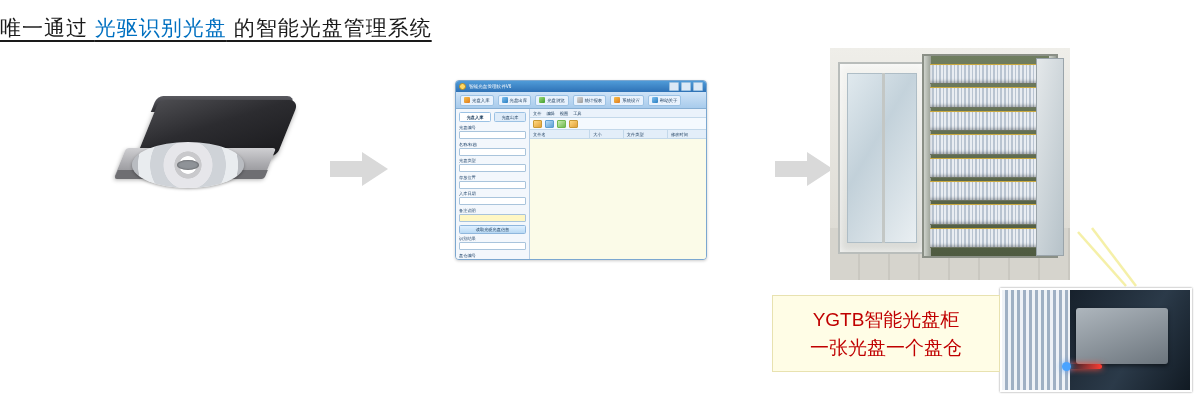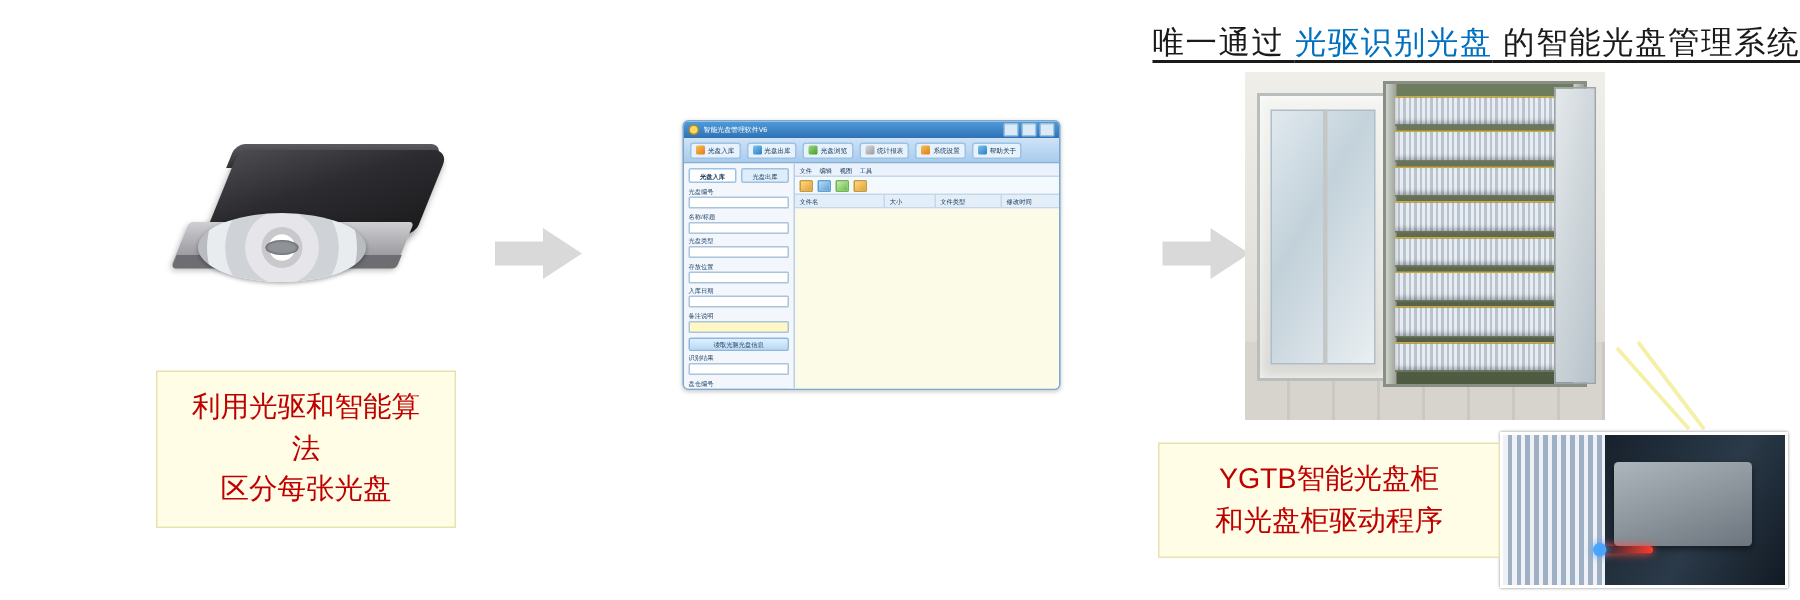--- a/index.html
+++ b/index.html
@@ -15,21 +15,21 @@
     font-family: "Liberation Sans", sans-serif;
     overflow: hidden;
   }
 
   
   .title {
     position: absolute;
     top: 14px;
     left: 0;
     width: 1200px;
-    text-align: right;
+    text-align: left;
     font-size: 21px;
     color: #1a1a1a;
     letter-spacing: 1px;
     white-space: nowrap;
   }
   .title span {
     text-decoration: underline;
     text-underline-offset: 5px;
   }
   .title .hl {
@@ -394,22 +394,20 @@
   <div id="drive-scene">
     <div class="drive-top"></div>
     <div class="drive-body"></div>
     <div class="tray"></div>
     <div class="tray-lip"></div>
     <div class="disc">
       <div class="disc-hub"></div>
     </div>
   </div>
 
-  <div class="callout" id="callout-1">利用光驱和智能算法
-区分每张光盘</div>
 
   <div class="arrow" id="arrow-1">
     <div class="shaft"></div>
     <div class="head"></div>
   </div>
 
   <div id="app-window">
     <div class="win-title">
       <span class="dot"></span>
       <span class="t-text">智能光盘管理软件V6</span>
@@ -556,15 +554,15 @@
 
   <div id="inset-photo">
     <div class="ribs"></div>
     <div class="dark"></div>
     <div class="mech"></div>
     <div class="laser"></div>
     <div class="led"></div>
   </div>
 
   <div class="callout" id="callout-3">YGTB智能光盘柜
-和光盘柜驱动程序</div>
+一张光盘一个盘仓</div>
 
 </div>
 
 </body></html>

